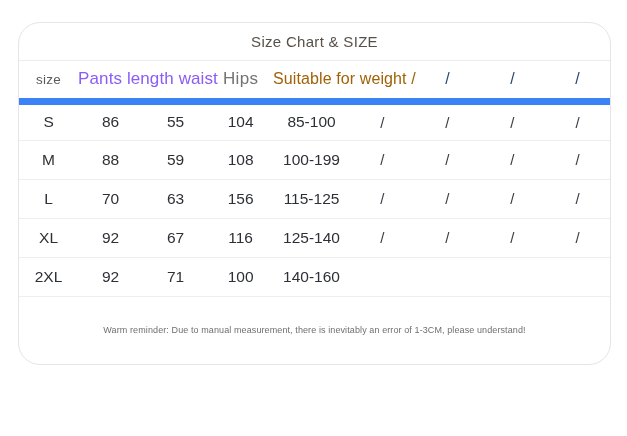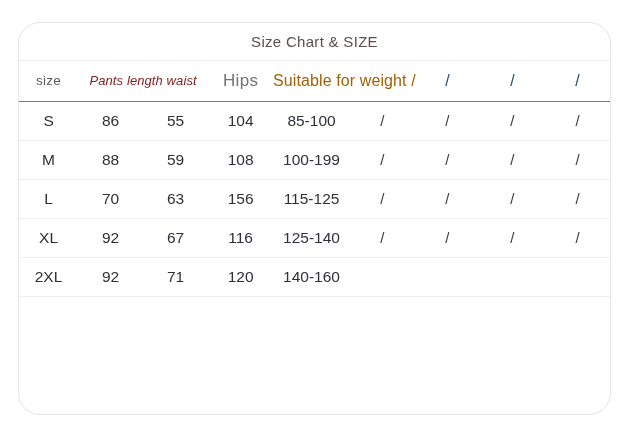--- a/index.html
+++ b/index.html
@@ -4,21 +4,21 @@
 <style>
   * { margin: 0; padding: 0; box-sizing: border-box; }
   html, body {
     width: 627px; height: 436px;
     background: #ffffff;
     font-family: "Liberation Sans", "DejaVu Sans", sans-serif;
   }
   .size-card {
     position: absolute;
     left: 18px; top: 22px;
-    width: 593px; height: 393px;
+    width: 593px; height: 343px;
     background: #ffffff;
     border: 1px solid #e7e5e3;
     border-radius: 22px;
     overflow: hidden;
     display: flex;
     flex-direction: column;
   }
   .card-title {
     height: 38px;
     flex: 0 0 38px;
@@ -35,24 +35,24 @@
     border-collapse: collapse;
     table-layout: fixed;
   }
   .size-table th, .size-table td {
     text-align: center;
     vertical-align: middle;
     padding: 0;
     font-weight: normal;
     white-space: nowrap;
   }
-  .size-table thead tr { height: 40px; border-bottom: 1px solid #3b82f6; }
+  .size-table thead tr { height: 40px; border-bottom: 7px solid #3b82f6; }
   .size-table tbody tr { height: 39px; border-bottom: 1px solid #efeeec; }
   .th-size   { font-size: 13.5px; color: #5a5a5a; letter-spacing: 0.3px; }
-  .th-blue-1 { font-size: 13px; color: #7f1d1d; font-weight: bold; letter-spacing: 0.1px; font-style: italic; }
+  .th-blue-1 { font-size: 17px; color: #8b5cf6; font-weight: bold; letter-spacing: 0.1px; }
   .th-hips   { font-size: 17px; color: #737373; letter-spacing: 0.3px; }
   .th-blue-2 { font-size: 16px; color: #a16207; font-weight: bold; letter-spacing: 0.1px; }
   .th-slash  { font-size: 16px; color: #2c4a73; }
   .size-table td { font-size: 15.5px; color: #2e3037; }
   .size-table td.slash-cell { font-size: 15px; color: #383c45; }
   .card-footer {
     flex: 1 1 auto;
     display: flex;
     align-items: center;
     justify-content: center;
@@ -133,24 +133,25 @@
           <td>125-140</td>
           <td class="slash-cell">/</td>
           <td class="slash-cell">/</td>
           <td class="slash-cell">/</td>
           <td class="slash-cell">/</td>
         </tr>
         <tr>
           <td>2XL</td>
           <td>92</td>
           <td>71</td>
-          <td>120</td>
+          <td>100</td>
           <td>140-160</td>
           <td class="slash-cell"></td>
           <td class="slash-cell"></td>
           <td class="slash-cell"></td>
           <td class="slash-cell"></td>
         </tr>
       </tbody>
   </table>
 
+  <div class="card-footer">Warm reminder: Due to manual measurement, there is inevitably an error of 1-3CM, please understand!</div>
 
 </div>
 
 </body></html>

